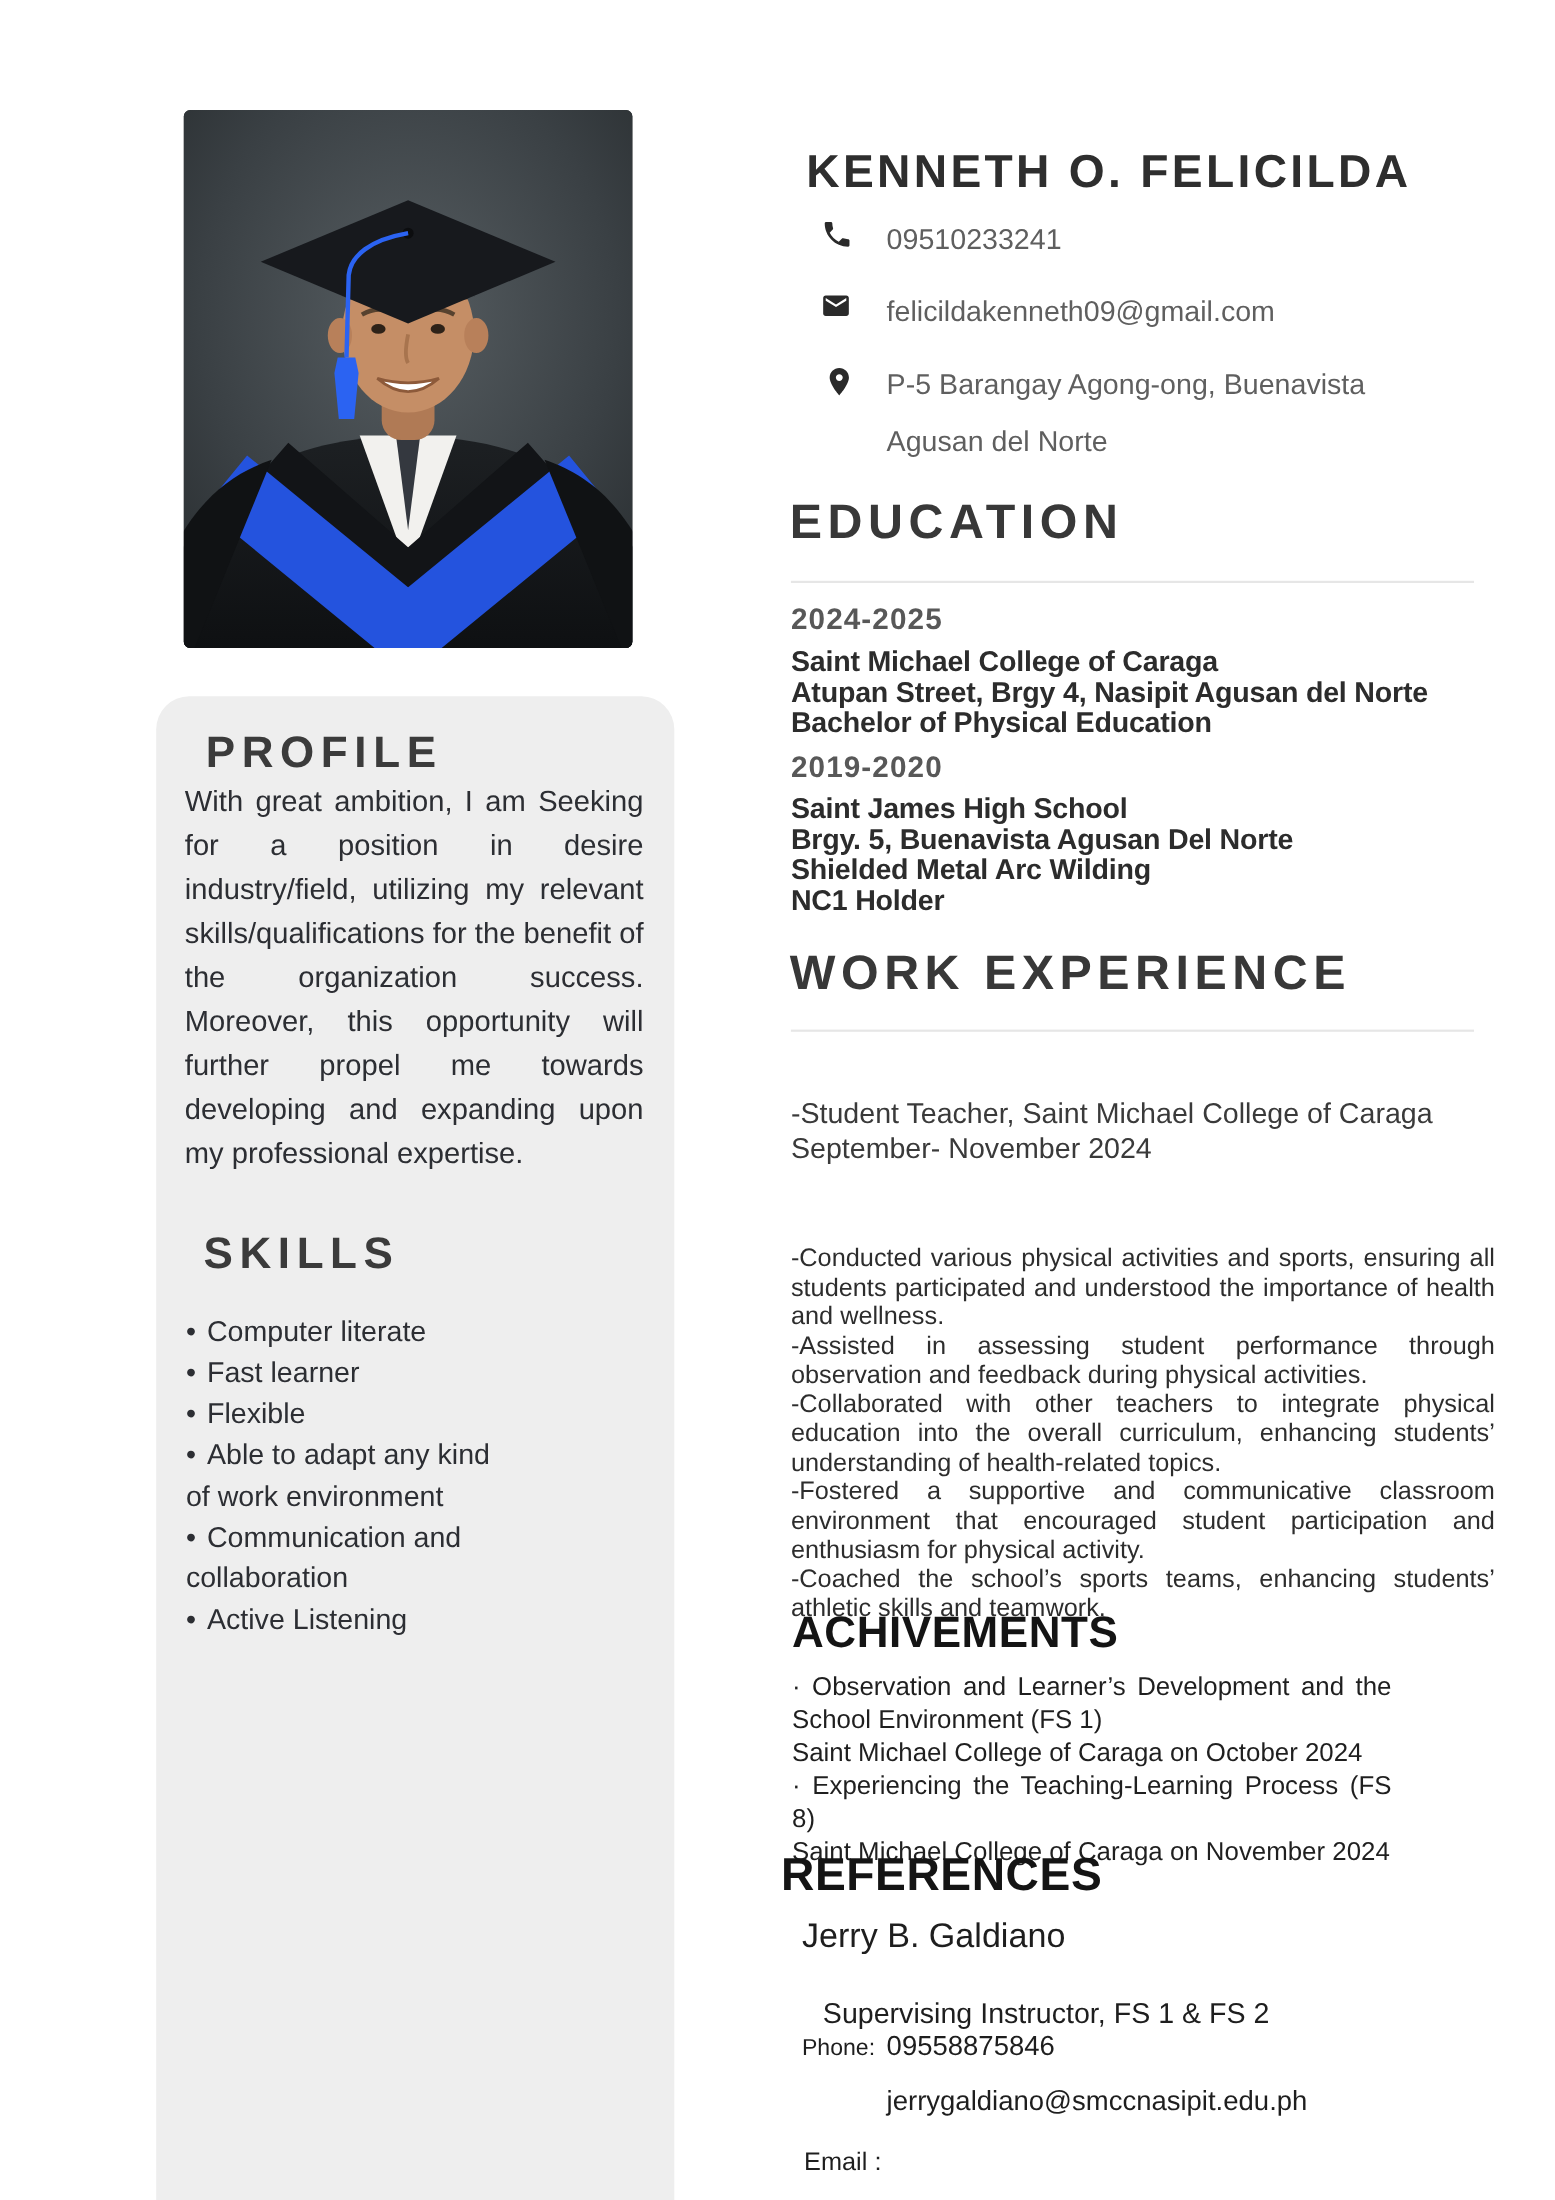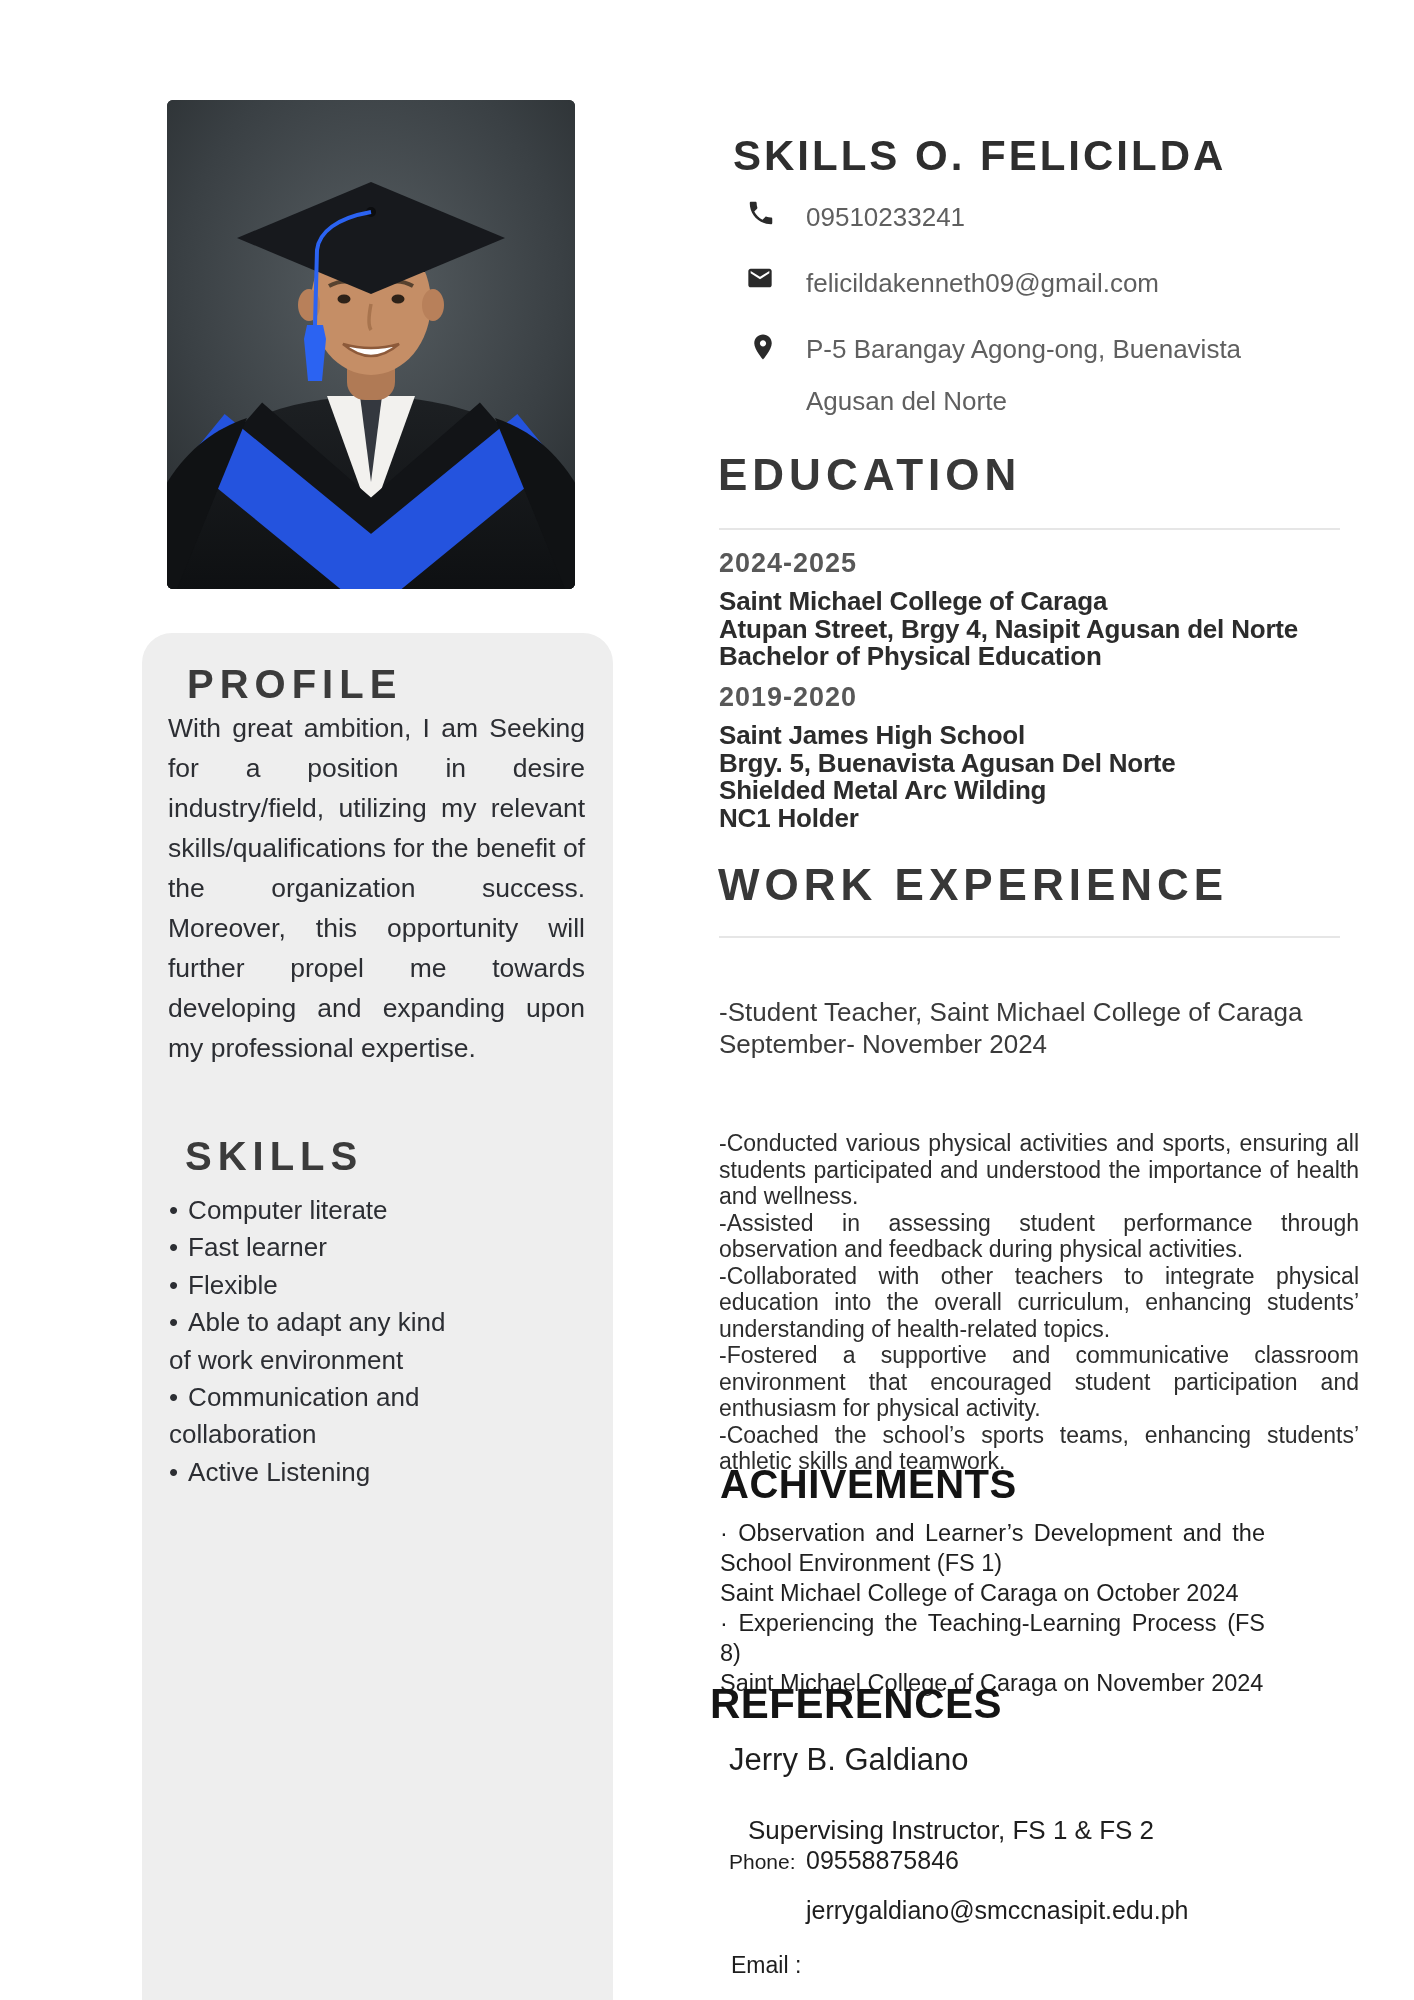--- a/index.html
+++ b/index.html
@@ -19,21 +19,21 @@
     border-radius:30px 30px 0 0;
   }
   .profile-title{
     left:187px;top:662px;font-size:40px;font-weight:700;letter-spacing:6px;color:#3b3b3b;
   }
   .profile-text{
     left:168px;top:708px;width:417px;font-size:26.5px;line-height:40px;
     text-align:justify;color:#2c2e33;
   }
   .skills-title{
-    left:185px;top:1118px;font-size:40px;font-weight:700;letter-spacing:6px;color:#3b3b3b;margin-top:16px;
+    left:185px;top:1118px;font-size:40px;font-weight:700;letter-spacing:6px;color:#3b3b3b;
   }
   .skills-list{
     left:169px;top:1192px;width:285px;font-size:26px;line-height:37.4px;color:#2c2e33;
   }
   .skills-list .sk{margin:0;}
   .skills-list .blt{margin-right:10px;}
 
   
   .name{
     left:733px;top:132px;font-size:42px;font-weight:700;letter-spacing:3px;color:#2e2e2e;
@@ -130,21 +130,21 @@
   <div class="abs skills-title">SKILLS</div>
   <div class="abs skills-list">
     <div class="sk"><span class="blt">•</span><span>Computer literate</span></div>
     <div class="sk"><span class="blt">•</span><span>Fast learner</span></div>
     <div class="sk"><span class="blt">•</span><span>Flexible</span></div>
     <div class="sk"><span class="blt">•</span><span>Able to adapt any kind of work environment</span></div>
     <div class="sk"><span class="blt">•</span><span>Communication and collaboration</span></div>
     <div class="sk"><span class="blt">•</span><span>Active Listening</span></div>
   </div>
 
-  <div class="abs name">SKILLS O. FELICILDA</div>
+  <div class="abs name">KENNETH O. FELICILDA</div>
 
   <svg class="cicon" style="left:746px;top:198px;" width="30" height="30" viewBox="0 0 24 24">
     <path fill="#2a2a2a" d="M6.62 10.79c1.44 2.83 3.76 5.14 6.59 6.59l2.2-2.2c.27-.27.67-.36 1.02-.24 1.12.37 2.33.57 3.57.57.55 0 1 .45 1 1V20c0 .55-.45 1-1 1-9.39 0-17-7.61-17-17 0-.55.45-1 1-1h3.5c.55 0 1 .45 1 1 0 1.25.2 2.45.57 3.57.11.35.03.74-.25 1.02l-2.2 2.2z"></path>
   </svg>
   <div class="abs contact-text" style="left:806px;top:202px;">09510233241</div>
 
   <svg class="cicon" style="left:744px;top:264px;" width="32" height="28" viewBox="0 0 24 24">
     <path fill="#2a2a2a" d="M20 4H4c-1.1 0-1.99.9-1.99 2L2 18c0 1.1.9 2 2 2h16c1.1 0 2-.9 2-2V6c0-1.1-.9-2-2-2zm0 4l-8 5-8-5V6l8 5 8-5v2z"></path>
   </svg>
   <div class="abs contact-text" style="left:806px;top:268px;">felicildakenneth09@gmail.com</div>

